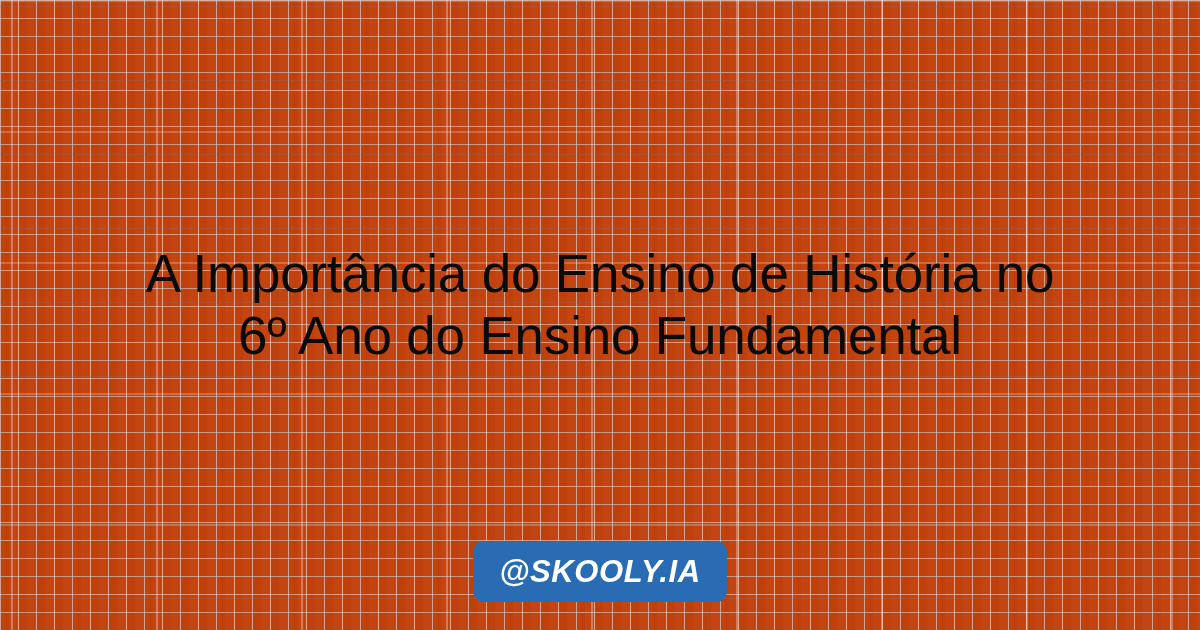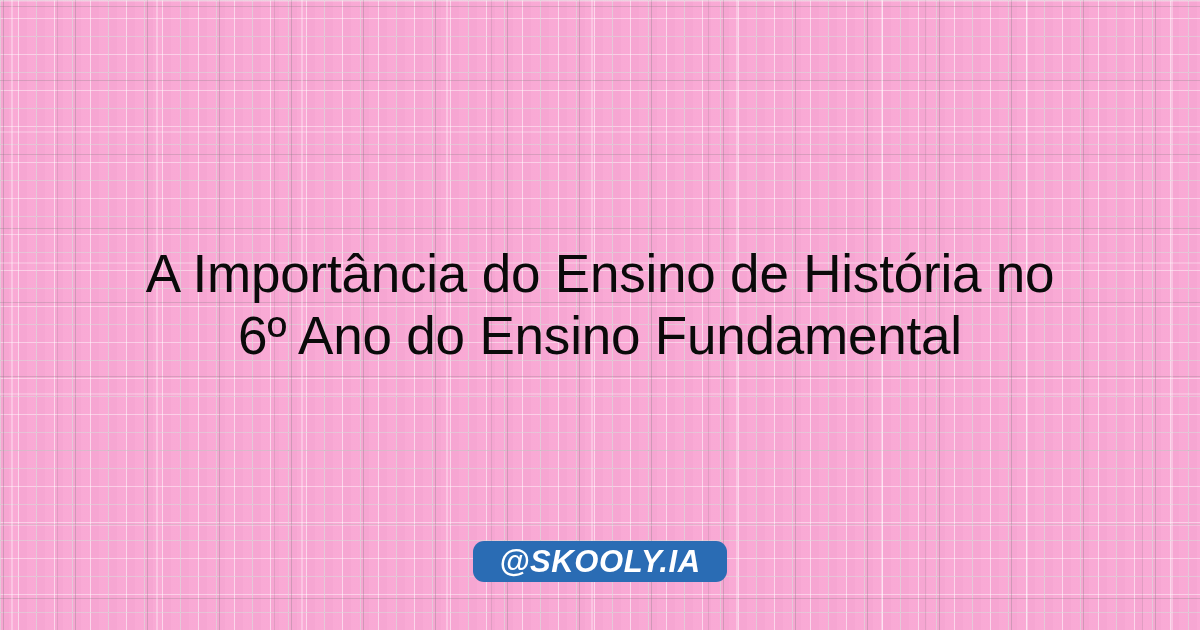--- a/index.html
+++ b/index.html
@@ -13,21 +13,21 @@
     height: 630px;
     overflow: hidden;
     font-family: "Liberation Sans", sans-serif;
   }
 
   #card {
     position: relative;
     width: 1200px;
     height: 630px;
     box-sizing: border-box;
-    background-color: #f9a8d4;
+    background-color: #c2410c;
     overflow: hidden;
     text-decoration: underline;
   }
 
   
   .bg-texture {
     position: absolute;
     inset: 0;
     pointer-events: none;
   }
@@ -146,21 +146,21 @@
     top: 541px;
     display: flex;
     justify-content: center;
     align-items: flex-start;
   }
 
   .badge {
     display: inline-flex;
     align-items: center;
     justify-content: center;
-    height: 41px;
+    height: 61px;
     padding: 0 26px;
     border-radius: 11px;
     background-color: #2a6cb4;
     box-sizing: border-box;
   }
 
   .badge-text {
     font-family: "Liberation Sans", sans-serif;
     font-size: 31px;
     font-weight: 700;

